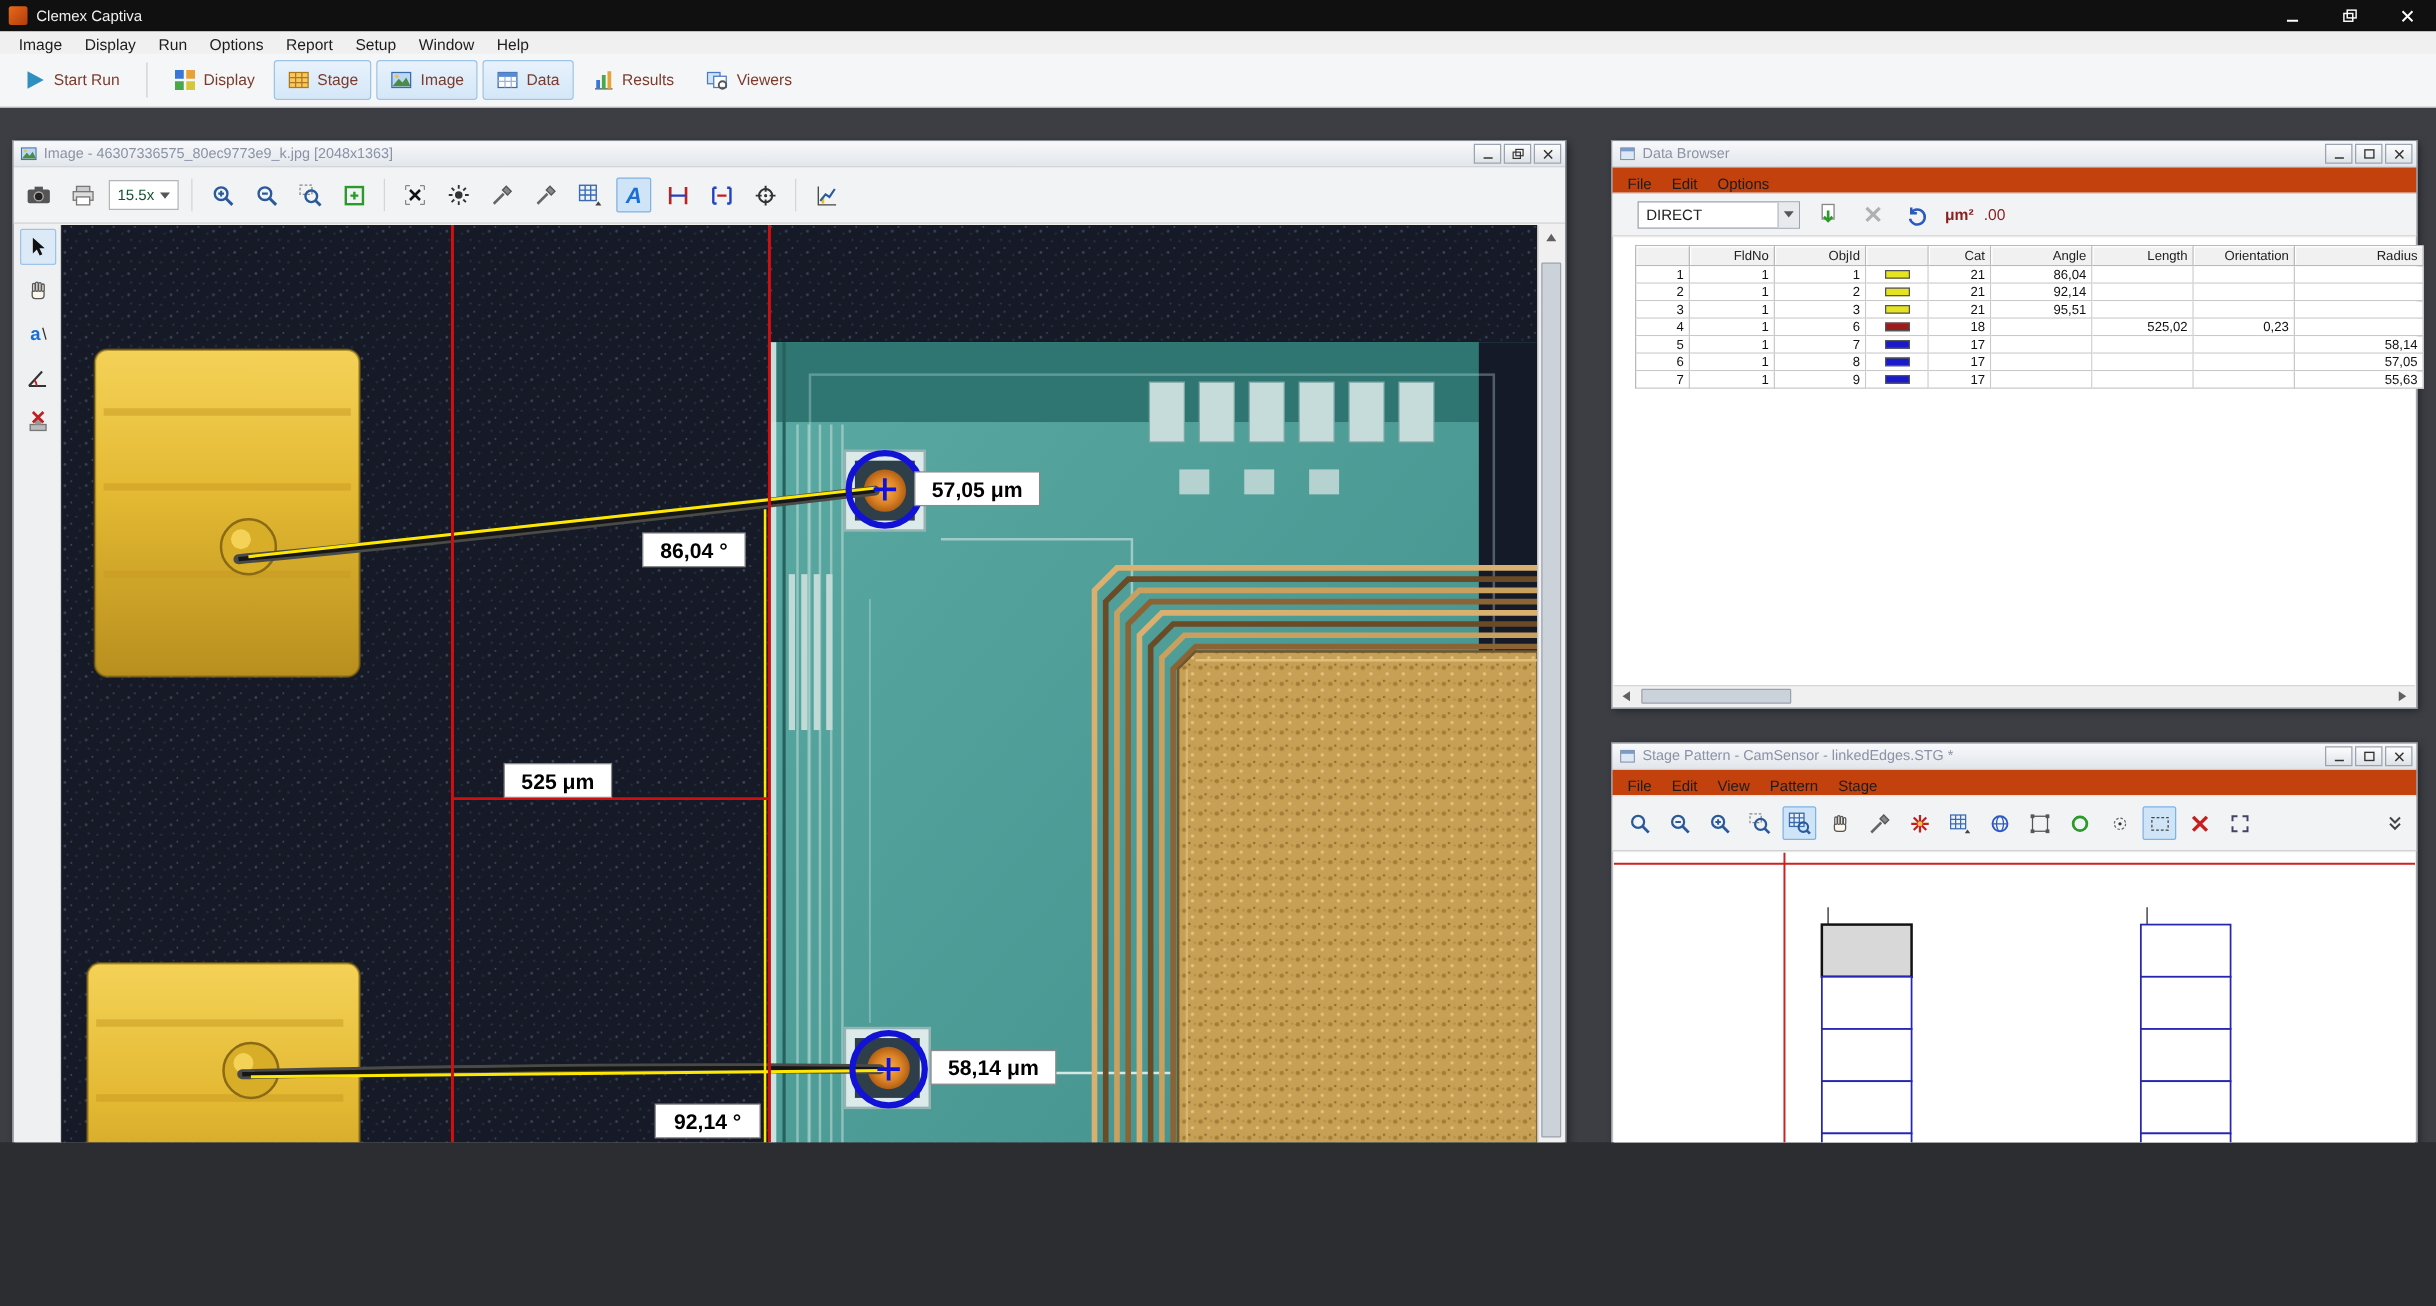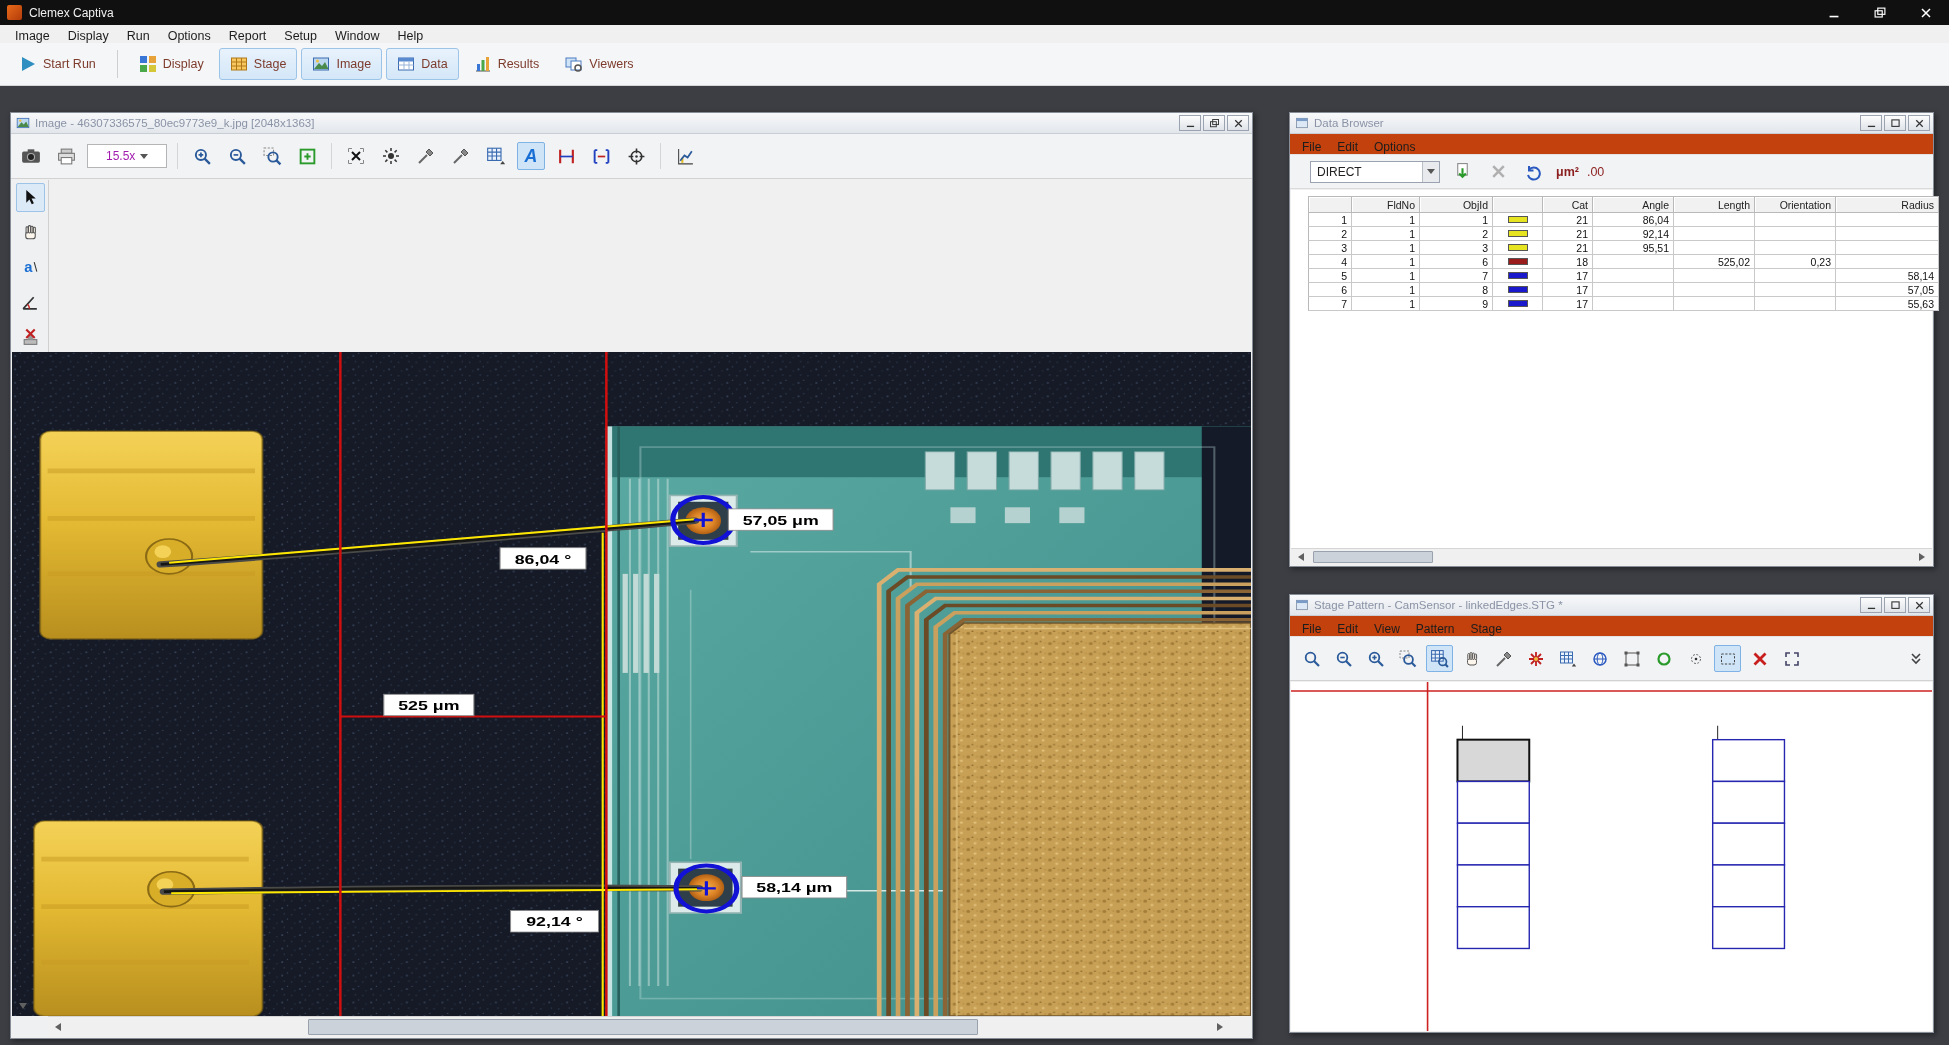--- a/index.html
+++ b/index.html
@@ -1,17 +1,17 @@
 <!DOCTYPE html>
 <html><head>
 <meta charset="utf-8">
 <style>
   html,body{margin:0;padding:0;background:#2b2d31;}
   *{box-sizing:border-box;font-family:"Liberation Sans",sans-serif;}
-  #root{position:relative;width:1949px;height:1045px;overflow:hidden;background:#3c3e44;}
+  #root{position:relative;width:1949px;height:914px;overflow:hidden;background:#3c3e44;}
 
   
   .titlebar{position:absolute;left:0;top:0;width:100%;height:25px;background:#101010;display:flex;align-items:center;padding-left:7px;gap:7px;}
   .app-logo{width:15px;height:15px;background:linear-gradient(135deg,#e86a1a,#b33c0a);border-radius:2px;}
   .app-title{color:#f0f0f0;font-size:12px;}
   .tb-ctrls{margin-left:auto;display:flex;height:100%;}
   .tb-btn{width:46px;height:100%;display:flex;align-items:center;justify-content:center;color:#fff;}
   .menubar{position:absolute;left:0;top:25px;width:100%;height:22px;background:#f0f0f0;display:flex;align-items:center;padding-left:6px;border-bottom:1px solid #e2e2e2;}
   .m-item{padding:0 9px;font-size:12.5px;color:#1d1d1d;height:100%;display:flex;align-items:center;}
   .toolbar{position:absolute;left:0;top:43px;width:100%;height:43px;background:#f5f6f7;border-bottom:1px solid #d6d6d6;display:flex;align-items:center;padding-left:8px;gap:4px;}
@@ -29,23 +29,23 @@
   .wbtn{width:22px;height:16px;background:linear-gradient(#fdfdfd,#dfe3e8);border:1px solid #9aa3af;display:flex;align-items:center;justify-content:center;color:#333;}
   .wmenu{height:21px;background:#c2410c;display:flex;align-items:flex-end;padding-left:4px;border-bottom:1px solid #e3e3e3;}
   .wm-item{padding:0 8px;font-size:12px;color:#1d1d1d;}
 
   
   #imgwin{left:10px;top:112px;width:1243px;height:927px;}
   .img-toolbar{height:45px;background:#f2f3f5;border-bottom:1px solid #d2d2d2;display:flex;align-items:center;padding-left:6px;gap:7px;}
   .itb{width:28px;height:28px;display:flex;align-items:center;justify-content:center;border:1px solid transparent;border-radius:2px;}
   .itb.active{background:#cfe4f7;border-color:#7fb2e5;}
   .isep{width:1px;height:26px;background:#d5d5d5;margin:0 3px;}
-  .zoomsel{height:24px;display:flex;align-items:center;gap:5px;border:1px solid #b5b5b5;background:#fff;padding:0 18px;font-size:12px;color:#a21caf;}
+  .zoomsel{height:24px;display:flex;align-items:center;gap:5px;border:1px solid #b5b5b5;background:#fff;padding:0 6px;font-size:12px;color:#14532d;}
   .dd-arrow{width:0;height:0;border-left:4px solid transparent;border-right:4px solid transparent;border-top:5px solid #555;}
-  .img-body{position:absolute;left:1px;top:67px;bottom:22px;right:1px;display:flex;flex-direction:column;}
+  .img-body{position:absolute;left:1px;top:67px;bottom:22px;right:1px;display:flex;}
   .palette{width:37px;background:#eef0f2;border-right:1px solid #d0d0d0;display:flex;flex-direction:column;align-items:center;padding-top:3px;gap:6px;}
   .ptool{width:29px;height:29px;display:flex;align-items:center;justify-content:center;border:1px solid transparent;border-radius:2px;}
   .ptool.active{background:#dce9f6;border-color:#9ec3e8;}
   .canvas-wrap{position:relative;flex:1;overflow:hidden;background:#11141d;}
   .vsb{width:21px;background:#f0f0f0;border-left:1px solid #d5d5d5;position:relative;}
   .hsb{position:absolute;left:37px;right:22px;bottom:1px;height:21px;background:#f0f0f0;border-top:1px solid #d5d5d5;display:flex;align-items:center;}
   .corner{position:absolute;right:1px;bottom:1px;width:21px;height:21px;background:#f0f0f0;}
   .corner-l{position:absolute;left:1px;bottom:1px;width:36px;height:21px;background:#eef0f2;}
   .sbb{width:20px;height:20px;display:flex;align-items:center;justify-content:center;}
   .tri-l{width:0;height:0;border-top:4px solid transparent;border-bottom:4px solid transparent;border-right:6px solid #606060;}

